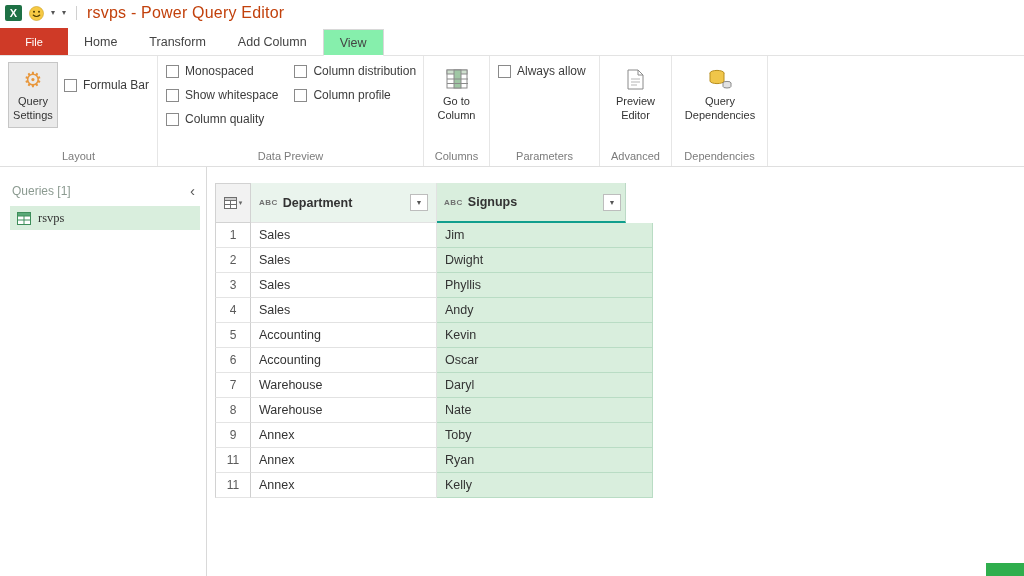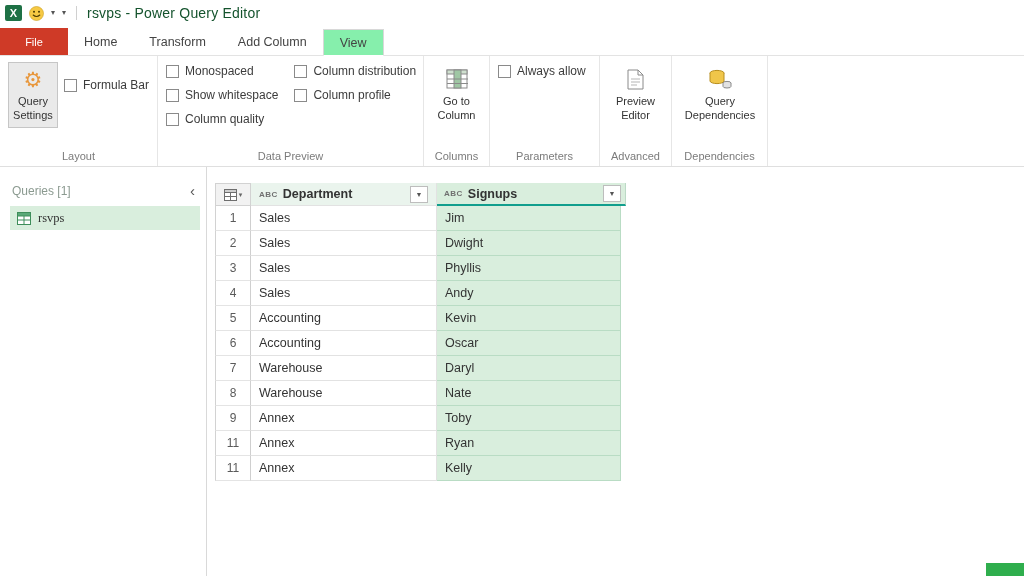--- a/index.html
+++ b/index.html
@@ -5,21 +5,21 @@
   * { box-sizing: border-box; margin: 0; padding: 0; }
   html,body { width:1024px; height:576px; overflow:hidden; }
   body { font-family:"Liberation Sans", sans-serif; background:#fff; position:relative; color:#333; }
 
   
   .titlebar { height:26px; display:flex; align-items:center; padding-left:5px; gap:7px; background:#fff; }
   .excel-logo { width:17px; height:16px; display:inline-flex; }
   .smiley { width:15px; height:15px; display:inline-flex; cursor:default; }
   .tb-caret { font-size:8px; color:#555; line-height:1; }
   .tb-divider { width:1px; height:14px; background:#d0d0d0; margin:0 3px; }
-  .tb-title { font-size:14px; color:#14532d; letter-spacing:0.2px; }
+  .tb-title { font-size:16px; color:#c2410c; letter-spacing:0.2px; }
 
   
   .tabrow { height:29px; display:flex; align-items:flex-end; background:#fff; position:relative; z-index:2; }
   .file-tab { width:68px; height:27px; background:#cf3a27; color:#fff; font-size:11px;
               display:flex; align-items:center; justify-content:center; cursor:pointer; }
   .rtab { height:27px; padding:0 16px; display:flex; align-items:center; font-size:12.5px; color:#444; cursor:pointer; }
   .rtab.active { background:#86efac; border:1px solid #d8d8d8; border-bottom:1px solid #fff; margin-bottom:-1px; }
 
   
   .ribbon { height:112px; background:#fff; border-top:1px solid #e3e3e3; border-bottom:1px solid #dfdfdf; display:flex; }
@@ -43,37 +43,37 @@
   .sidebar { width:207px; flex:none; border-right:1px solid #d9d9d9; padding:16px 6px 0 10px; }
   .s-header { display:flex; align-items:center; justify-content:space-between; padding:0 2px 8px 2px; }
   .s-title { font-size:12px; color:#8b9a90; }
   .s-collapse { font-size:15px; color:#555; cursor:pointer; line-height:1; padding:0 3px; }
   .s-item { height:24px; display:flex; align-items:center; gap:7px; background:#d9eedd; padding:0 7px; font-size:12.5px; color:#333; cursor:pointer;font-family:Liberation Serif, serif; }
 
   .gridarea { flex:1; padding:16px 0 0 8px; }
 
   
   .pqtable { display:inline-block; }
-  .thead { display:flex; height:23px; }
+  .thead { display:flex; height:40px; }
   .corner { width:36px; background:#f2f2f2; border:1px solid #d2d2d2; display:flex; align-items:center; justify-content:center; gap:2px; cursor:pointer; }
   .corner .ccaret { font-size:7px; color:#666; }
   .hcell { display:flex; align-items:center; gap:5px; padding:0 4px 0 7px; border-bottom:2px solid #119e8d; border-right:1px solid #bcd9c6; cursor:pointer; }
   .hcell.dept { width:186px; background:#eaf4ed; }
   .hcell.sign { width:189px; background:#d9eedd; }
   .htype { font-size:8px; font-weight:bold; color:#707070; letter-spacing:0.5px; flex:none; }
   .hname { font-size:12.5px; font-weight:bold; color:#333; flex:1; }
   .filter-btn { width:18px; height:17px; border:1px solid #bdbdbd; background:#fff; display:flex; align-items:center; justify-content:center; cursor:pointer; flex:none; }
   .filter-btn span { font-size:7px; color:#555; }
 
   .trow { display:flex; height:25px; }
   .cell { line-height:24px; font-size:12.5px; color:#333; white-space:nowrap; overflow:hidden; cursor:default; }
   .rownum { width:36px; text-align:center; color:#5a5a5a; font-size:12px; background:#fff;
             border-left:1px solid #d2d2d2; border-right:1px solid #cfcfcf; border-bottom:1px solid #e4e4e4; }
   .dept { width:186px; padding:0 8px; background:#fff; border-right:1px solid #e2e2e2; border-bottom:1px solid #e2e2e2; }
-  .signup { width:184px; padding:0 8px; background:#d9eedd; border-right:1px solid #b9dcc4; border-bottom:1px solid #b9dcc4; }
+  .signup { width:216px; padding:0 8px; background:#d9eedd; border-right:1px solid #b9dcc4; border-bottom:1px solid #b9dcc4; }
 
   .corner-green { position:absolute; right:0; bottom:0; width:38px; height:13px; background:#2fae4d; }
 </style>
 </head>
 <body>
 
 <div class="titlebar">
   <span class="excel-logo">
     <svg width="17" height="16" viewBox="0 0 17 16">
       <rect x="0" y="0" width="17" height="16" rx="2" fill="#1e7145"></rect>

